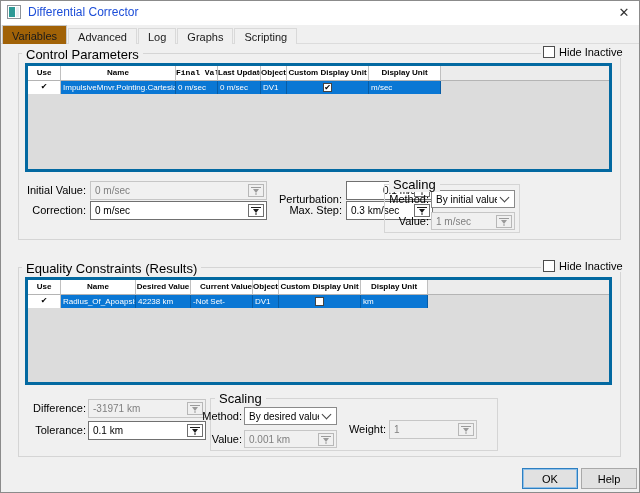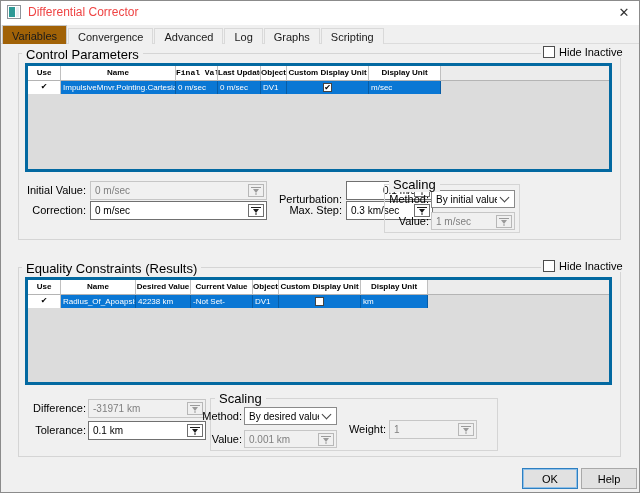--- a/index.html
+++ b/index.html
@@ -5,21 +5,21 @@
   html,body{margin:0;padding:0;}
   body{width:640px;height:493px;position:relative;background:#f0f0f0;
        font-family:"Liberation Sans",sans-serif;color:#000;overflow:hidden;}
   .dlg-border{position:absolute;inset:0;border:1px solid #8b8b8b;pointer-events:none;z-index:99;}
 
   
   .titlebar{position:absolute;left:0;top:0;width:640px;height:25px;background:#ffffff;}
   .app-icon{position:absolute;left:7px;top:5px;width:14px;height:14px;border:1px solid #8d9399;background:#fff;box-sizing:border-box;}
   .app-icon .teal{position:absolute;left:1px;top:1px;width:6px;height:10px;background:#2d9996;}
   .app-icon .bar{position:absolute;right:1px;top:1px;width:3px;height:10px;background:#e8eef2;}
-  .title-text{position:absolute;left:28px;top:5px;font-size:12px;color:#ef4444;}
+  .title-text{position:absolute;left:28px;top:5px;font-size:12px;color:#1d4ed8;}
   .close-btn{position:absolute;right:0;top:0;width:32px;height:25px;display:flex;align-items:center;justify-content:center;font-size:13px;color:#333;}
 
   
   .tabstrip{position:absolute;left:2px;top:26px;height:18px;display:flex;align-items:flex-end;z-index:5;}
   .tabline{position:absolute;left:0;top:43px;width:640px;height:1px;background:#dcdcdc;}
   .tab{box-sizing:border-box;height:16px;padding:1px 9px 0;font-size:11px;background:#f0f0f0;
        border:1px solid #d9d9d9;border-bottom:none;margin-right:1px;color:#1a1a1a;line-height:14px;}
   .tab.active{height:19px;background:#a16207;border-color:#c6c6c6;padding-top:3px;position:relative;z-index:6;}
 
   
@@ -72,21 +72,20 @@
       <div class="teal"></div>
       <div class="bar"></div>
     </div>
   <div class="title-text">Differential Corrector</div>
   <div class="close-btn">✕</div>
 </div>
 
 <div class="tabline"></div>
 <div class="tabstrip">
   <div class="tab active">Variables</div>
-  <div class="tab">Convergence</div>
   <div class="tab">Advanced</div>
   <div class="tab">Log</div>
   <div class="tab">Graphs</div>
   <div class="tab">Scripting</div>
 </div>
 
 <div class="groupbox" style="left:18px;top:53px;width:603px;height:187px;"></div>
 <div class="grouplabel" style="left:22px;top:47px;">Control Parameters</div>
 <div class="hideinactive" style="left:541px;top:46px;">
   <span class="checkbox"></span>
@@ -189,21 +188,21 @@
 <div class="hideinactive" style="left:541px;top:260px;">
   <span class="checkbox"></span>
   <span>Hide Inactive</span>
 </div>
 
 <div class="grid" style="left:25px;top:277px;width:587px;height:108px;">
   <div class="grid-head">
     <div class="hcell" style="width:33px;">Use</div>
     <div class="hcell" style="width:75px;">Name</div>
     <div class="hcell" style="width:55px;">Desired Value</div>
-    <div class="hcell" style="width:62px;">Current Value</div>
+    <div class="hcell" style="width:62px;text-align:right;">Current Value</div>
     <div class="hcell" style="width:26px;">Object</div>
     <div class="hcell" style="width:82px;">Custom Display Unit</div>
     <div class="hcell" style="width:67px;">Display Unit</div>
     <div class="hfill"></div>
   </div>
   <div class="grid-row">
     <div class="ucell" style="width:33px;">✔</div>
     <div class="cell" style="width:75px;">Radius_Of_Apoapsis</div>
     <div class="cell" style="width:55px;">42238 km</div>
     <div class="cell" style="width:62px;">-Not Set-</div>

